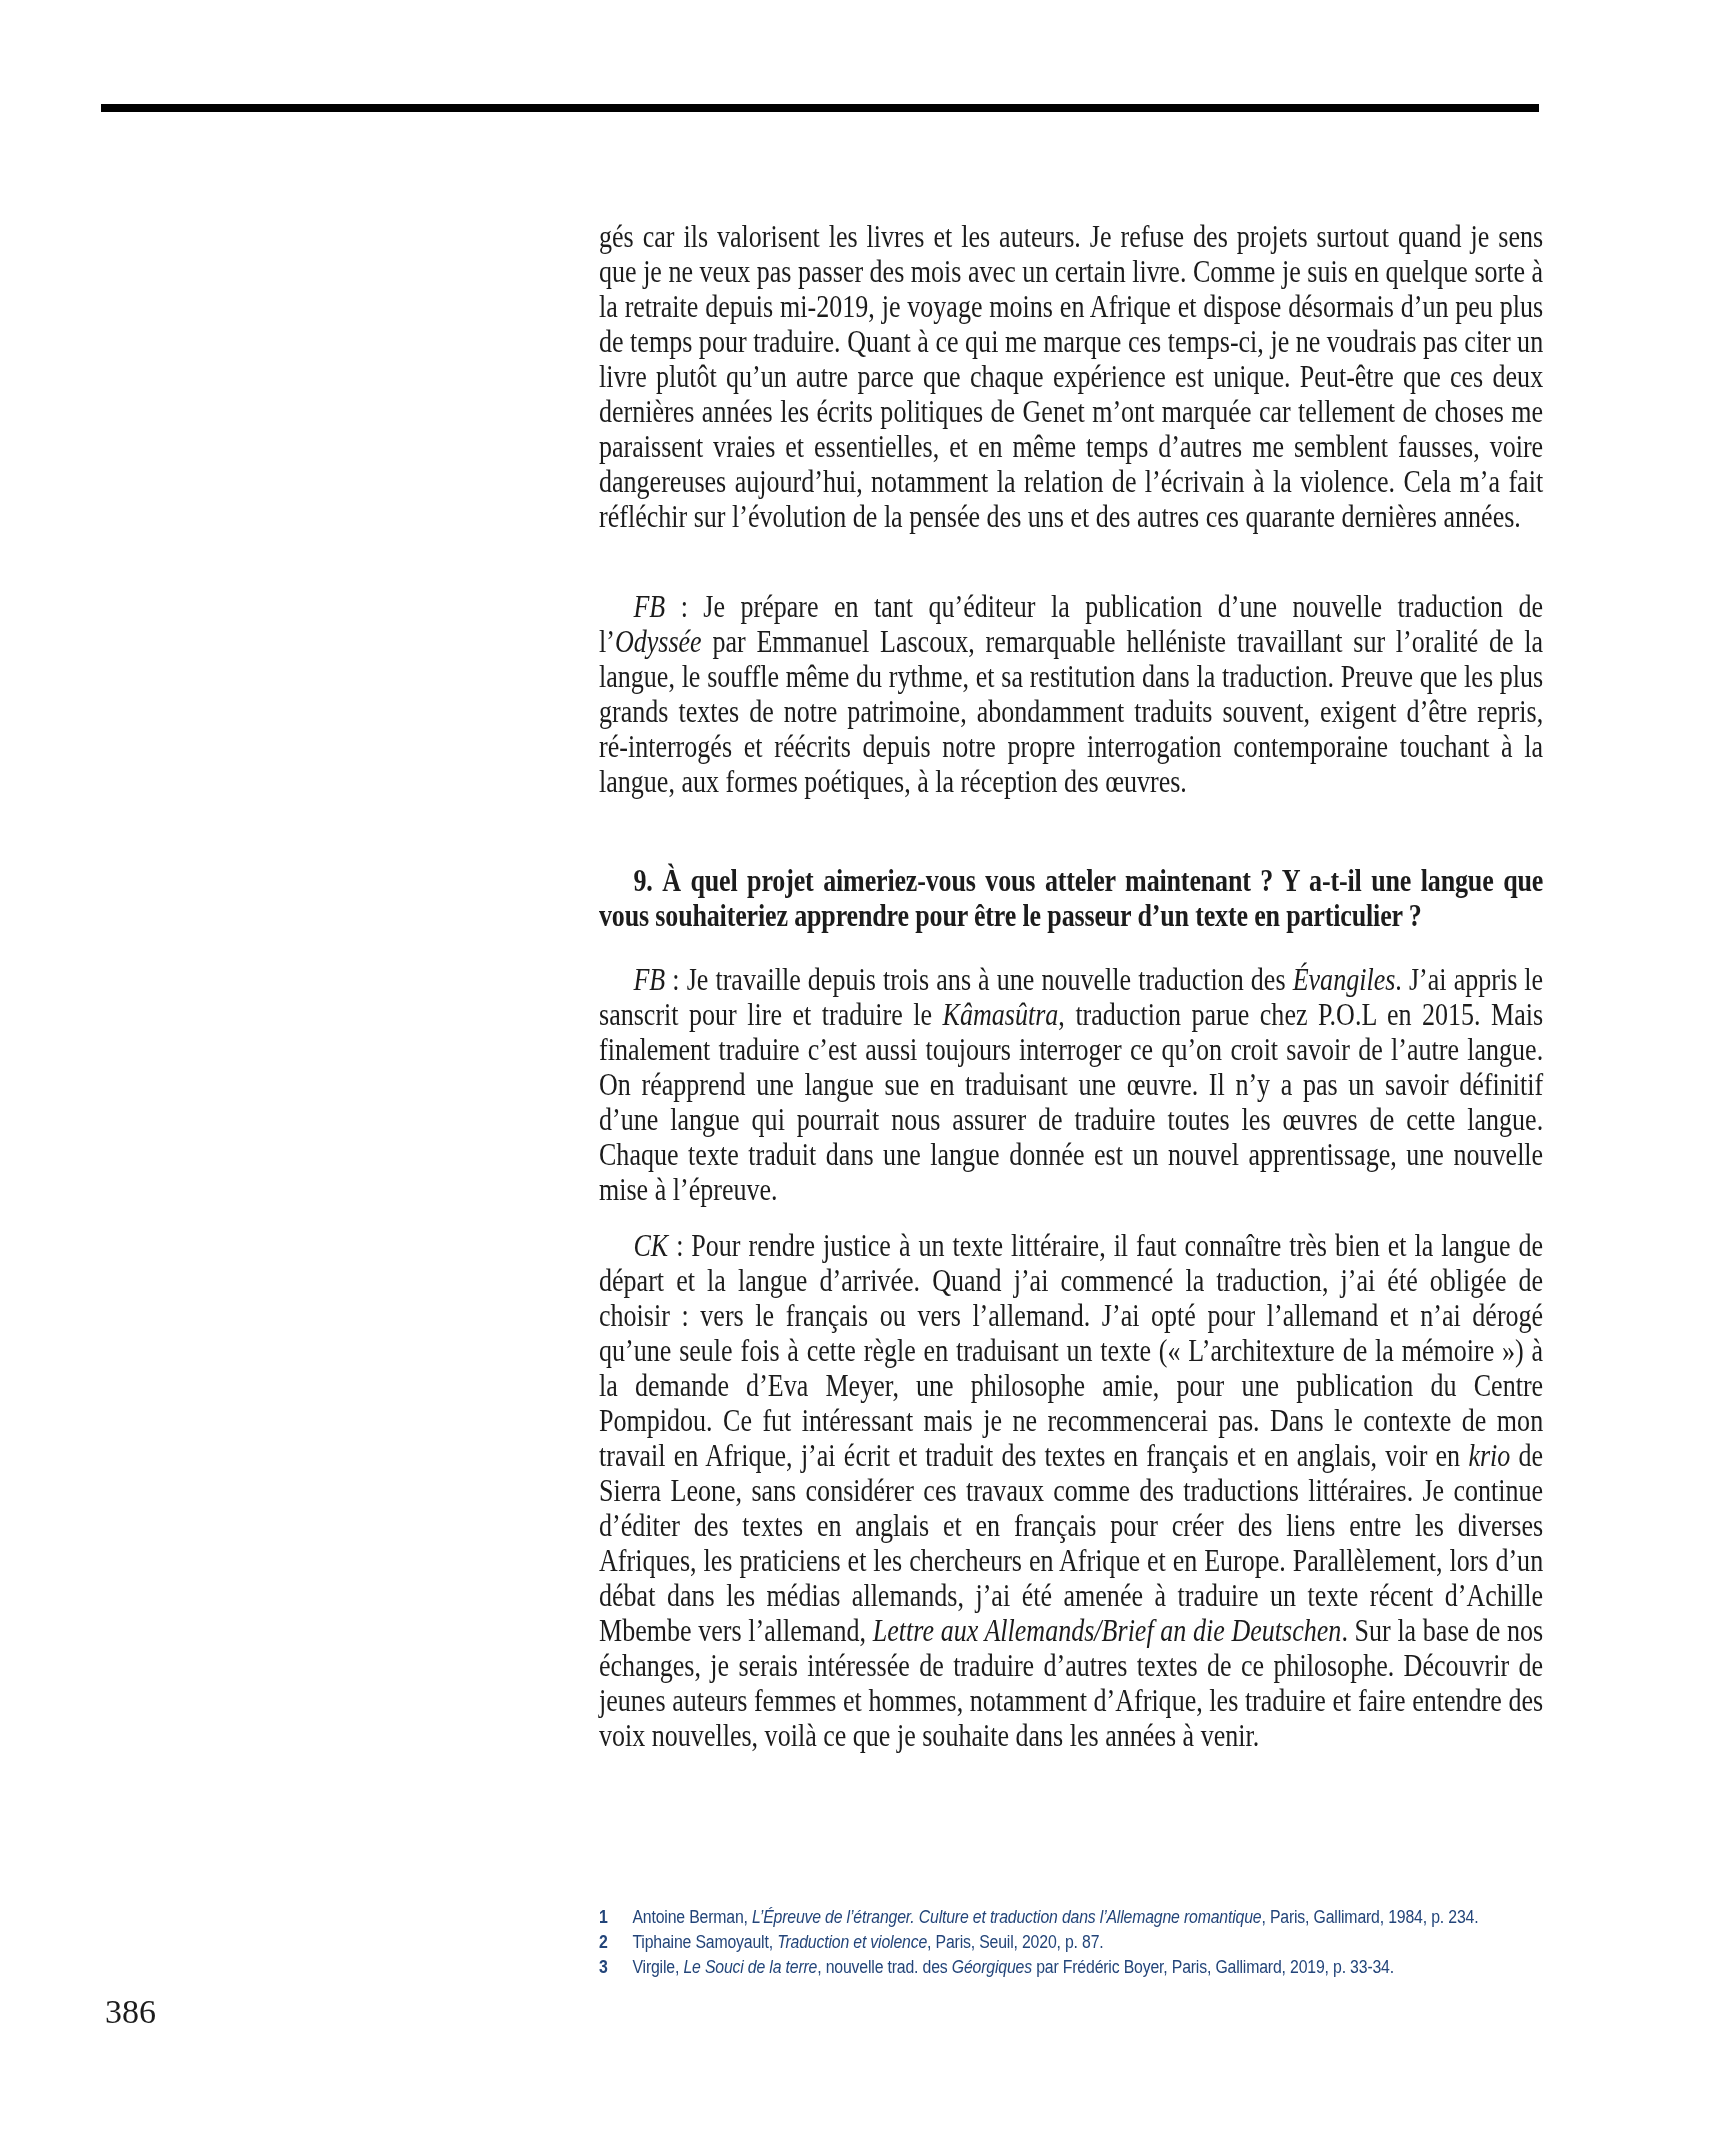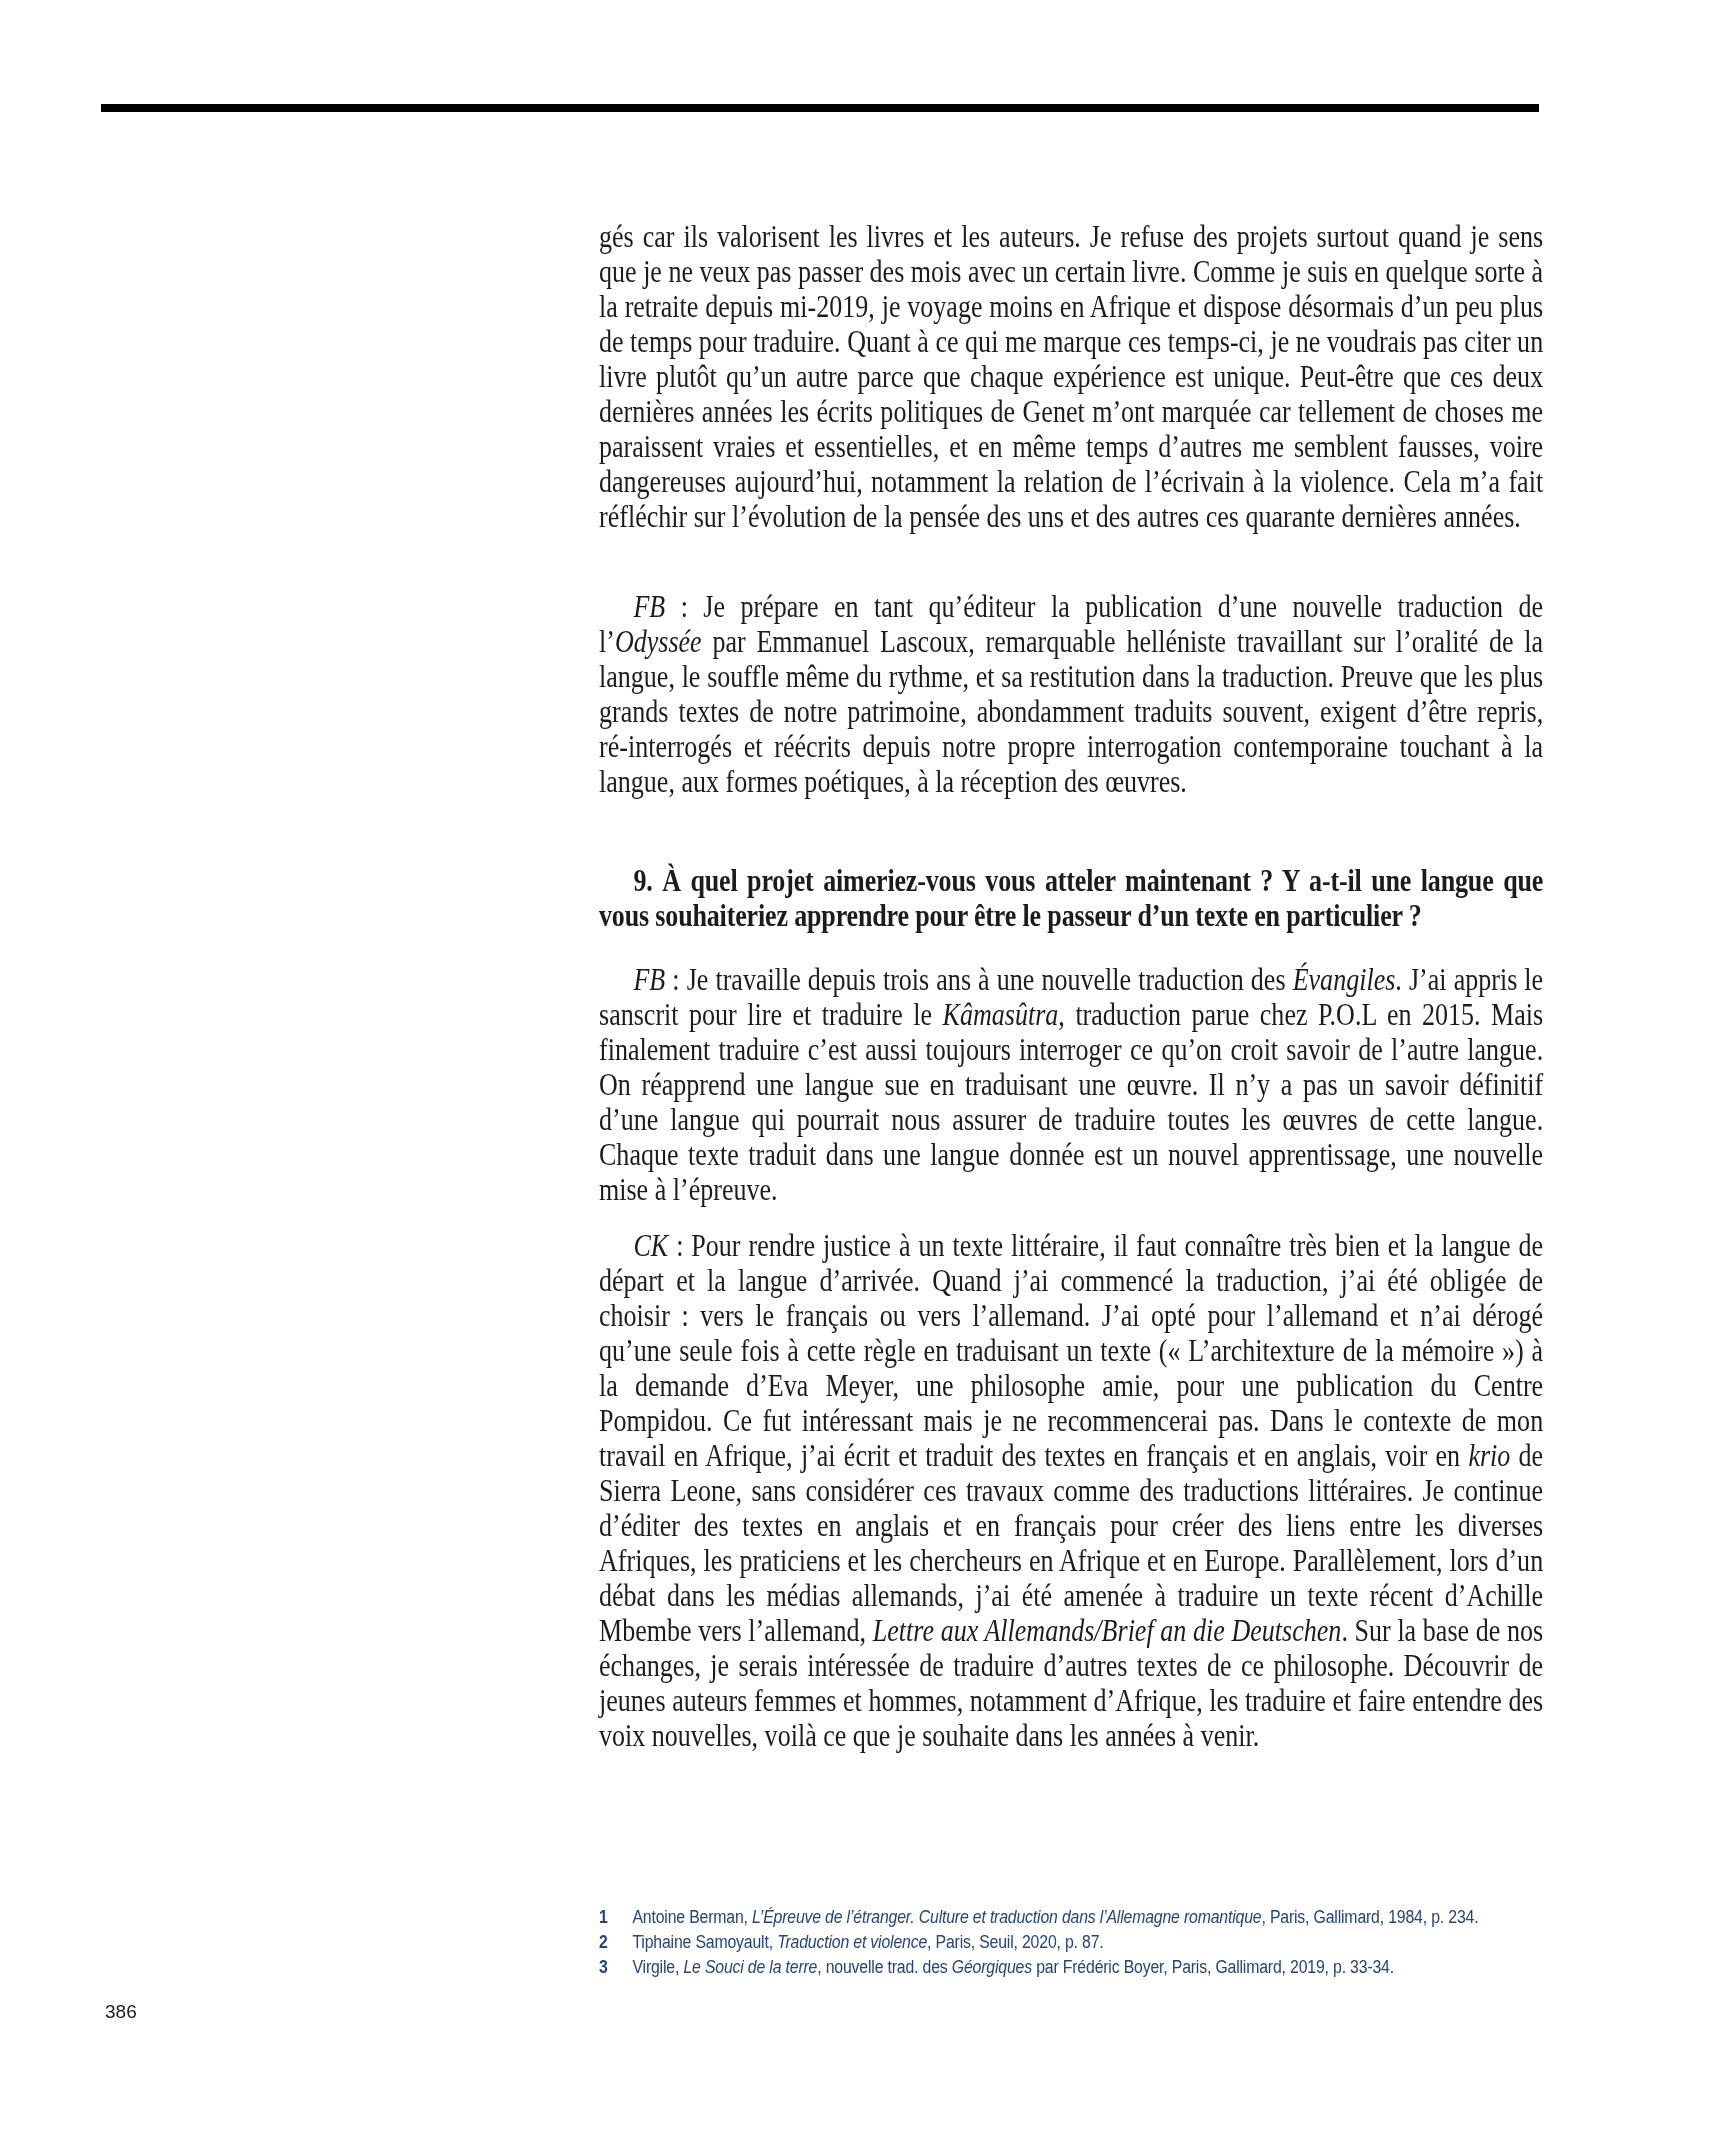--- a/index.html
+++ b/index.html
@@ -69,22 +69,22 @@
   .fn-num {
     font-weight: 700;
     flex: 0 0 38px;
     width: 38px;
   }
   .fn-text { white-space: nowrap; }
   .page-number {
     position: absolute;
     left: 105px;
     top: 1997px;
-    font-family: Liberation Sans, sans-serif;
-    font-size: 19px;
+    font-family: Liberation Serif, serif;
+    font-size: 34px;
     line-height: 29px;
     color: #1c1c1c;
   }
 </style>
 </head>
 <body>
 
 <div class="book-page">
   <div class="top-rule" style="background: rgb(0, 0, 0);"></div>
 

